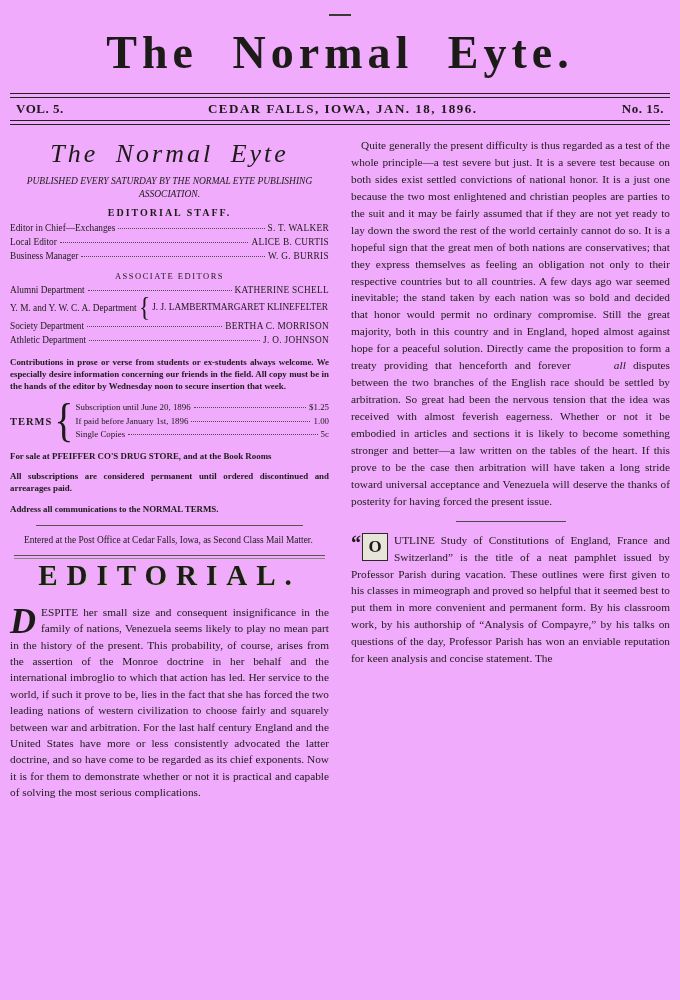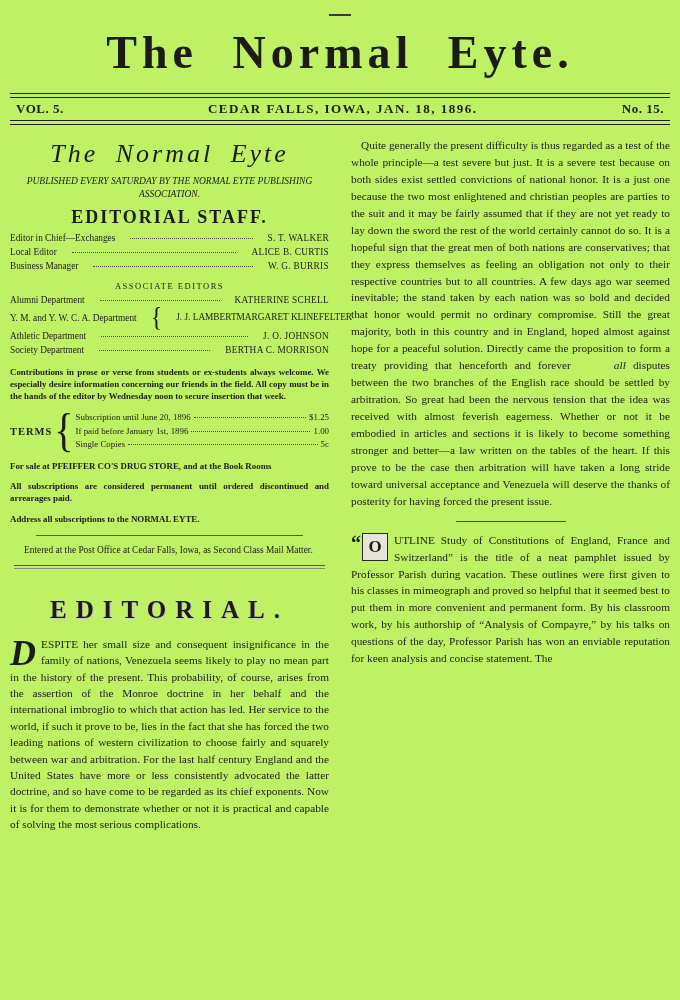--- a/index.html
+++ b/index.html
@@ -3,57 +3,57 @@
 <meta charset="utf-8">
 <style>
   html,body{margin:0;padding:0;}
   body{
     width:680px;height:1000px;
     background:#e9e6dd;
     font-family:"Liberation Serif","DejaVu Serif",serif;
     color:#1c1b18;
     -webkit-font-smoothing:antialiased;
   }
-  .page{width:680px;height:1000px;box-sizing:border-box;padding:14px 10px 0 10px;overflow:hidden;background:#bef264;}
+  .page{width:680px;height:1000px;box-sizing:border-box;padding:14px 10px 0 10px;overflow:hidden;background:#f0abfc;}
   
   .topmark{width:22px;border-top:2px solid #3a3933;margin:0 auto 10px auto;}
   h1.title{
     margin:10px 0 14px 0;text-align:center;
     font-size:46px;font-weight:bold;letter-spacing:5px;word-spacing:18px;
     font-family:"Liberation Serif","DejaVu Serif",serif;
   }
   .rule{height:3px;border-top:1.5px solid #22211d;border-bottom:1.5px solid #22211d;}
   .dateline{display:flex;align-items:baseline;justify-content:space-between;padding:3px 6px;font-size:13px;font-weight:bold;letter-spacing:0.5px;}
   .dateline .center{letter-spacing:1.5px;}
   
   .columns{display:flex;gap:22px;margin-top:12px;}
   .col{flex:1;min-width:0;}
   
   h2.paper-name{margin:2px 0 6px 0;text-align:center;font-size:26px;font-weight:normal;font-style:italic;letter-spacing:3px;word-spacing:8px;}
   .published{margin:0 6px 6px 6px;text-align:center;font-style:italic;font-size:9.5px;line-height:1.35;}
-  .staff-head{margin:6px 0 3px 0;text-align:center;font-size:18px;font-weight:bold;letter-spacing:2px;}
+  .staff-head{margin:6px 0 3px 0;text-align:center;font-size:10px;font-weight:bold;letter-spacing:2px;}
   .subhead{margin:7px 0 2px 0;text-align:center;font-size:8.5px;letter-spacing:1.5px;}
-  .staff-row{display:flex;align-items:baseline;font-size:9.3px;line-height:1.55;white-space:nowrap;gap:12px;}
+  .staff-row{display:flex;align-items:baseline;font-size:9.3px;line-height:1.55;white-space:nowrap;}
   .staff-row .role{flex:0 0 auto;}
   .leader{flex:1 1 auto;border-bottom:1px dotted #4c4a43;margin:0 3px;transform:translateY(-2px);min-width:8px;}
   .sname{flex:0 0 auto;letter-spacing:0.3px;}
   .ymca{align-items:center;}
   .ymca .names{display:flex;flex-direction:row;text-align:right;font-size:9.3px;line-height:1.25;}
   .brace{font-size:24px;font-weight:normal;line-height:0.9;margin:0 2px;transform:scaleY(1.15);}
   .note{margin:9px 0 0 0;font-size:8.9px;line-height:1.34;text-align:justify;font-weight:bold;}
   .terms{display:flex;align-items:center;margin-top:9px;}
   .terms-label{font-weight:bold;font-size:10.5px;letter-spacing:1px;}
   .brace.big{font-size:40px;}
   .terms-rows{flex:1;min-width:0;}
   .terms-row{display:flex;align-items:baseline;font-size:8.9px;line-height:1.5;white-space:nowrap;}
   .tval{flex:0 0 auto;}
   .thin-rule{border-top:1px solid #55534b;margin:9px 26px 0 26px;}
   .entered{margin:8px 14px 0 14px;text-align:left;font-size:9.4px;line-height:1.35;}
   .dbl-rule{border-top:1px solid #55534b;border-bottom:1px solid #8a887e;height:2px;margin:8px 4px 0 4px;}
-  h2.editorial{margin:27px 0 12px 0;text-align:center;font-size:25px;font-weight:600;letter-spacing:9px;text-shadow:1px 1px 0 #c9c6ba;}
+  h2.editorial{margin:0 0 12px 0;text-align:center;font-size:29px;font-weight:600;letter-spacing:9px;text-shadow:1px 1px 0 #c9c6ba;}
   .article{margin:0;font-size:11.3px;line-height:1.45;text-align:justify;}
   .dropcap{float:left;font-size:36px;line-height:0.8;padding:3px 5px 0 0;font-weight:bold;font-style:italic;}
   
   .rpara{line-height:1.5;text-indent:10px;}
   .sep{width:110px;border-top:1px solid #4c4a43;margin:11px auto 10px auto;}
   .a2{line-height:1.5;}
   .a2lead{float:left;display:flex;align-items:flex-start;margin:1px 6px 1px 0;}
   .openq{font-size:20px;font-weight:bold;line-height:1;}
   .dropbox{display:inline-flex;align-items:center;justify-content:center;width:24px;height:26px;border:1.5px solid #2a2923;font-size:17px;font-weight:bold;margin-left:1px;background:#e7e4da;}
   em{font-style:italic;margin-left:36px;}
@@ -107,28 +107,28 @@
       </div>
       <div class="staff-row ymca">
         <span class="role">Y. M. and Y. W. C. A. Department</span>
         <span class="brace">{</span>
         <div class="names">
           <span>J. J. LAMBERT</span>
           <span>MARGARET KLINEFELTER</span>
         </div>
       </div>
       <div class="staff-row">
+        <span class="role">Society Department</span>
+        <span class="leader"></span>
+        <span class="sname">BERTHA C. MORRISON</span>
+      </div>
+      <div class="staff-row">
         <span class="role">Athletic Department</span>
         <span class="leader"></span>
         <span class="sname">J. O. JOHNSON</span>
-      </div>
-      <div class="staff-row">
-        <span class="role">Society Department</span>
-        <span class="leader"></span>
-        <span class="sname">BERTHA C. MORRISON</span>
       </div>
 
       <p class="note">Contributions in prose or verse from students or ex-students always welcome.  We especially desire information concerning our friends in the field.  All copy must be in the hands of the editor by Wednesday noon to secure insertion that week.</p>
 
       <div class="terms">
         <span class="terms-label">TERMS</span>
         <span class="brace big">{</span>
         <div class="terms-rows">
           <div class="terms-row">
             <span>Subscription until June 20, 1896</span>
@@ -143,21 +143,21 @@
           <div class="terms-row">
             <span>Single Copies</span>
             <span class="leader"></span>
             <span class="tval">5c</span>
           </div>
         </div>
       </div>
 
       <p class="note">For sale at PFEIFFER CO'S DRUG STORE, and at the Book Rooms</p>
       <p class="note">All subscriptions are considered permanent until ordered discontinued and arrearages paid.</p>
-      <p class="note">Address all subscriptions to the NORMAL EYTE.</p>
+      <p class="note">Address all communications to the NORMAL TERMS.</p>
 
       <div class="thin-rule"></div>
       <p class="entered">Entered at the Post Office at Cedar Falls, Iowa, as Second Class Mail Matter.</p>
       <div class="dbl-rule"></div>
 
       <h2 class="editorial">EDITORIAL.</h2>
 
       <p class="article">
         <span class="dropcap">D</span><span>ESPITE her small size and consequent insignificance in the family of nations, Venezuela seems likely to play no mean part in the history of the present. This probability, of course, arises from the assertion of the Monroe doctrine in her behalf and the international imbroglio to which that action has led.  Her service to the world, if such it prove to be, lies in the fact that she has forced the two leading nations of western civilization to choose fairly and squarely between war and arbitration.  For the last half century England and the United States have more or less consistently advocated the latter doctrine, and so have come to be regarded as its chief exponents.  Now it is for them to demonstrate whether or not it is practical and capable of solving the most serious complications.</span>
       </p>

